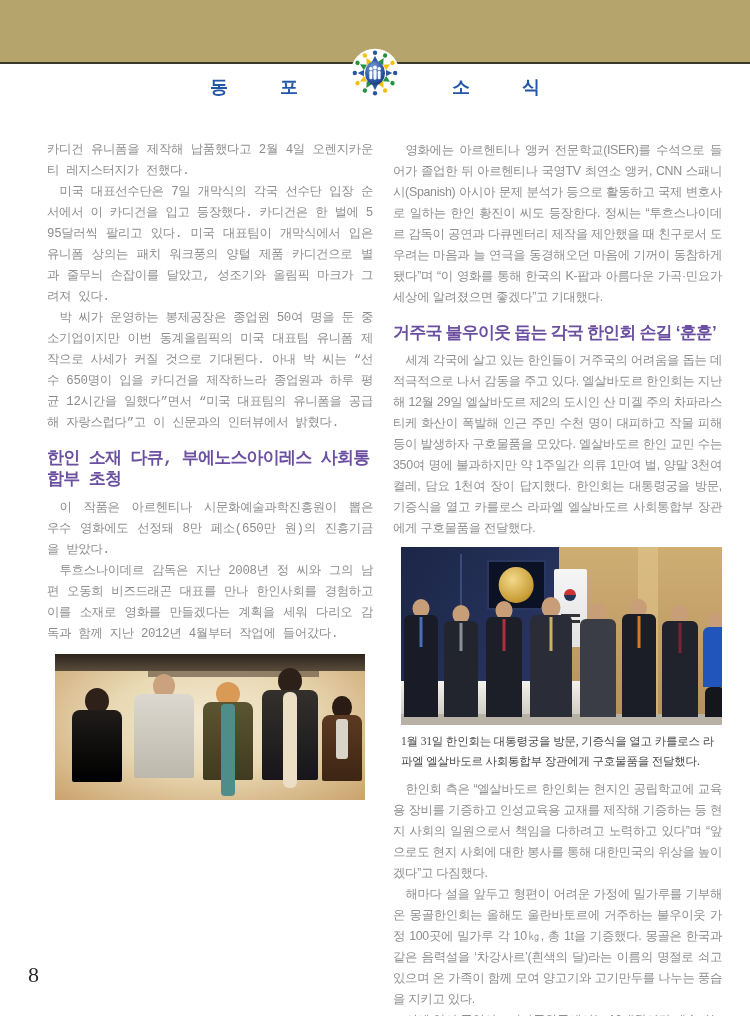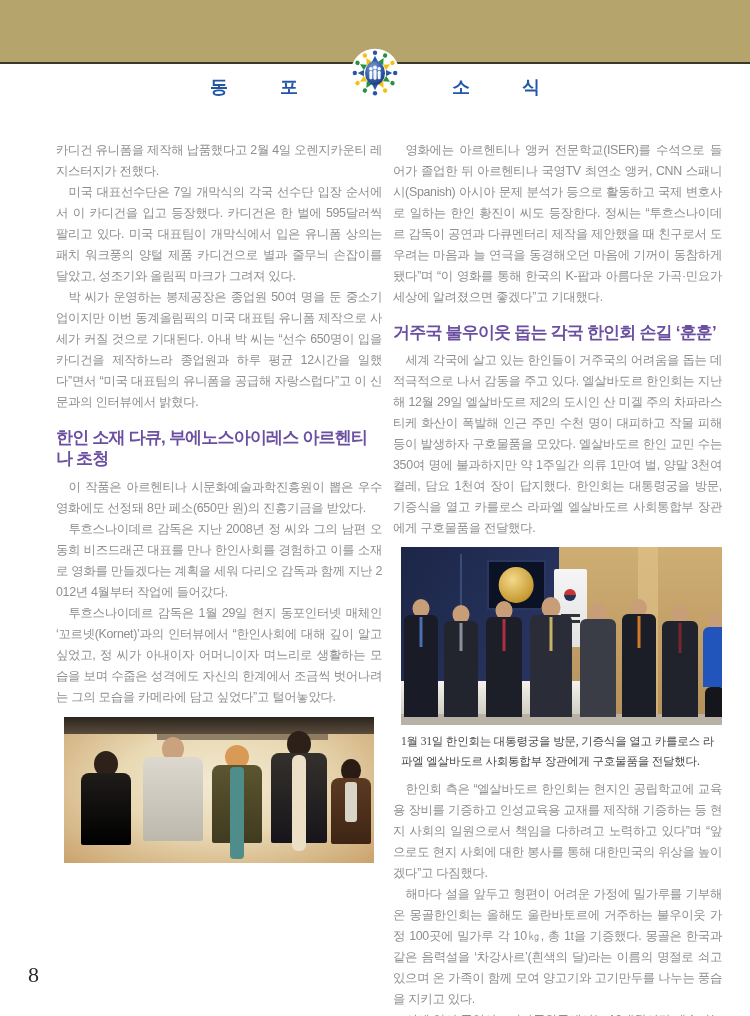--- a/index.html
+++ b/index.html
@@ -11,21 +11,21 @@
         font-family:"Liberation Sans","DejaVu Sans",sans-serif;}
   
   .band{position:absolute;left:0;top:0;width:750px;height:62px;background:var(--band);}
   .band-rule{position:absolute;left:0;top:62px;width:750px;height:2px;background:var(--rule);}
   .masthead{position:absolute;left:0;top:62px;width:750px;height:50px;display:flex;
             align-items:center;justify-content:center;gap:52px;}
   .masthead .letter{font-size:18px;font-weight:bold;color:var(--blue);line-height:1;}
   .emblem{width:50px;height:50px;transform:translateY(-14px);}
   
   .col{position:absolute;top:140px;height:876px;overflow:hidden;}
-  .col.left{left:56px;width:326px;}
+  .col.left{left:47px;width:326px;font-family:Liberation Mono, monospace;}
   .col.right{left:393px;width:329px;}
   .col p{margin:0;font-size:12.4px;line-height:21px;color:var(--body);
          text-align:justify;text-indent:1em;letter-spacing:-0.3px;word-break:break-all;}
   .col p.flush{text-indent:0;}
   h2.sec{margin:14px 0 7px 0;font-size:17px;font-weight:bold;color:var(--purple);
          letter-spacing:-0.8px;line-height:1.25;}
   .col.right h2.sec{}
   
   figure{margin:8px;}
   .photo{position:relative;overflow:hidden;background:#ddd;}
@@ -114,24 +114,23 @@
     </svg>
     <span class="letter">소</span>
     <span class="letter">식</span>
   </div>
 
   <div class="col left">
     <p class="flush">카디건 유니폼을 제작해 납품했다고 2월 4일 오렌지카운티 레지스터지가 전했다.</p>
     <p>미국 대표선수단은 7일 개막식의 각국 선수단 입장 순서에서 이 카디건을 입고 등장했다. 카디건은 한 벌에 595달러씩 팔리고 있다. 미국 대표팀이 개막식에서 입은 유니폼 상의는 패치 워크풍의 양털 제품 카디건으로 별과 줄무늬 손잡이를 달았고, 성조기와 올림픽 마크가 그려져 있다.</p>
     <p>박 씨가 운영하는 봉제공장은 종업원 50여 명을 둔 중소기업이지만 이번 동계올림픽의 미국 대표팀 유니폼 제작으로 사세가 커질 것으로 기대된다. 아내 박 씨는 “선수 650명이 입을 카디건을 제작하느라 종업원과 하루 평균 12시간을 일했다”면서 “미국 대표팀의 유니폼을 공급해 자랑스럽다”고 이 신문과의 인터뷰에서 밝혔다.</p>
 
-    <h2 class="sec">한인 소재 다큐, 부에노스아이레스 아르헨티나 초청</h2>
+    <h2 class="sec">한인 소재 다큐, 부에노스아이레스 사회통합부 초청</h2>
     <p>이 작품은 아르헨티나 시문화예술과학진흥원이 뽑은 우수 영화에도 선정돼 8만 페소(650만 원)의 진흥기금을 받았다.</p>
     <p>투흐스나이데르 감독은 지난 2008년 정 씨와 그의 남편 오동희 비즈드래곤 대표를 만나 한인사회를 경험하고 이를 소재로 영화를 만들겠다는 계획을 세워 다리오 감독과 함께 지난 2012년 4월부터 작업에 들어갔다.</p>
-    <p>투흐스나이데르 감독은 1월 29일 현지 동포인터넷 매체인 ‘꼬르넷(Kornet)’과의 인터뷰에서 “한인사회에 대해 깊이 알고 싶었고, 정 씨가 아내이자 어머니이자 며느리로 생활하는 모습을 보며 수줍은 성격에도 자신의 한계에서 조금씩 벗어나려는 그의 모습을 카메라에 담고 싶었다”고 털어놓았다.</p>
 
     <figure>
       <div class="photo photo1">
         <div class="beam"></div>
         <div class="beam2"></div>
 
         <div class="fig" style="left:16px;width:52px;height:112px;">
           <span class="head" style="width:24px;height:26px;top:0;background:#2e2119;"></span>
           <span class="torso" style="top:22px;width:50px;height:72px;background:linear-gradient(#1f1c1a,#000);"></span>
 

